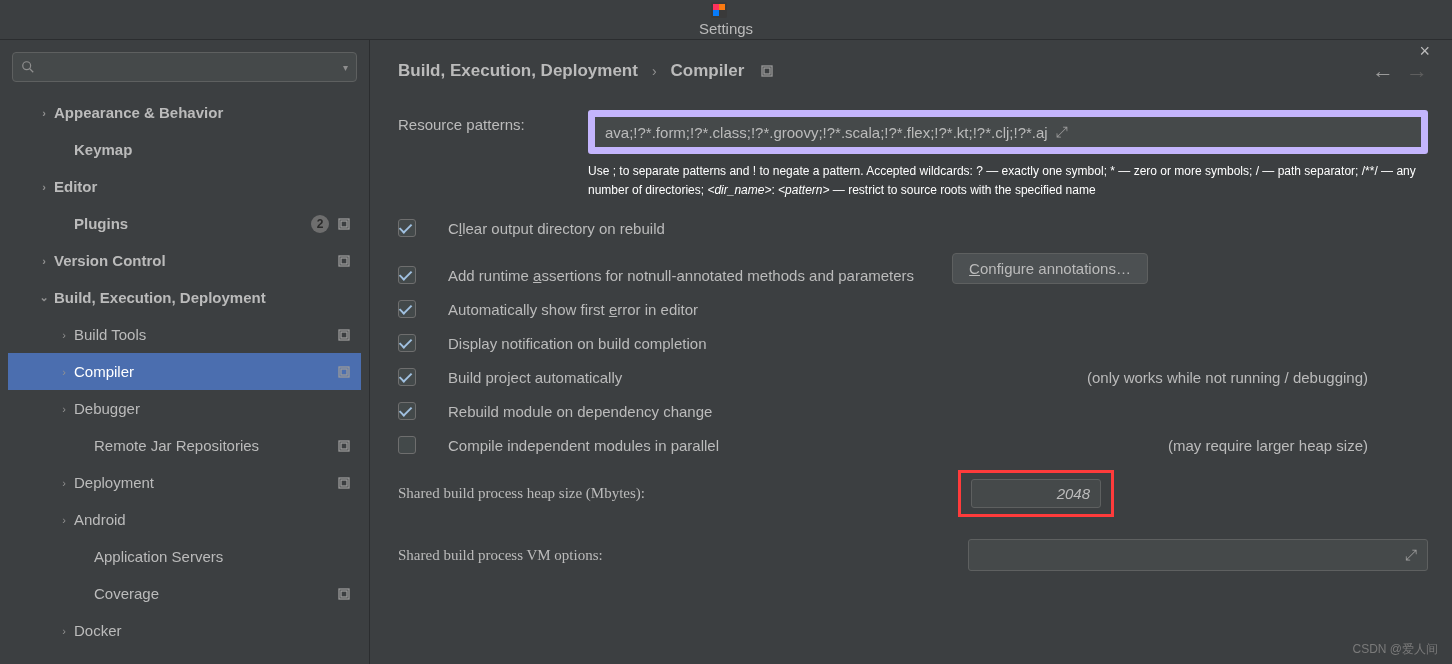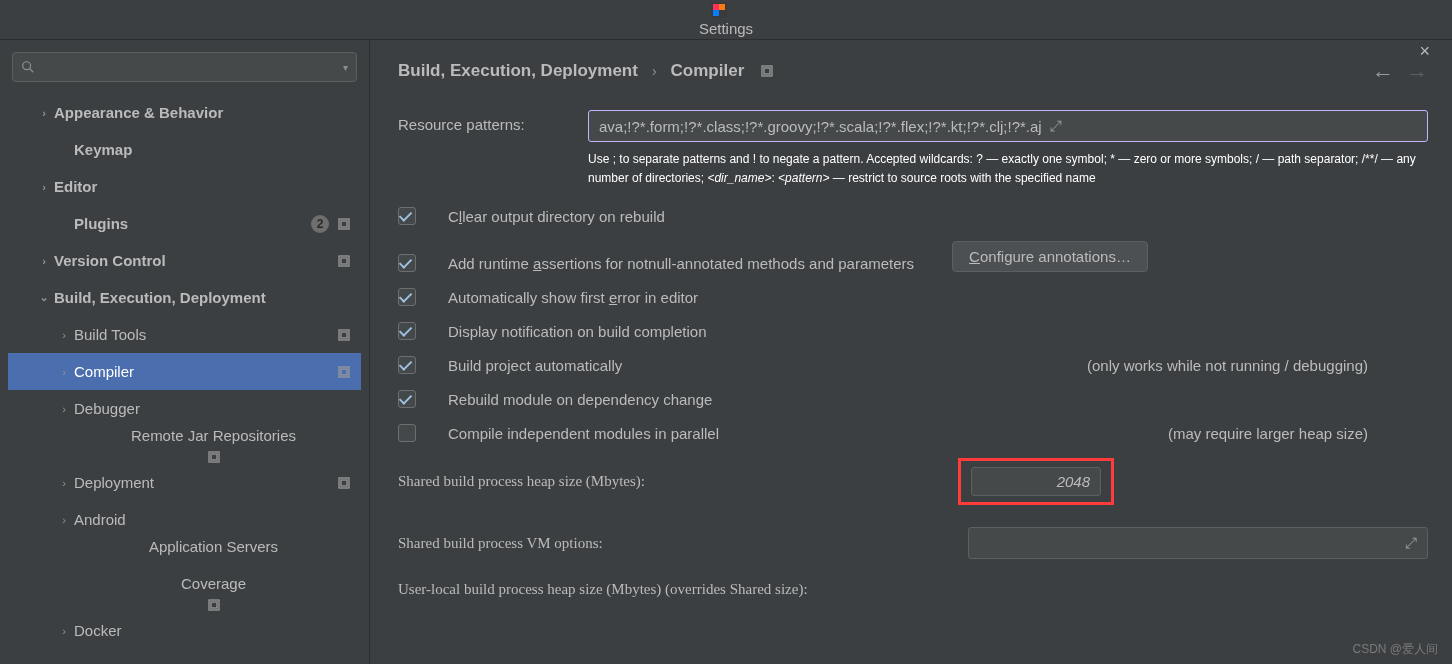--- a/index.html
+++ b/index.html
@@ -35,21 +35,21 @@
 .breadcrumb { display: flex; align-items: center; gap: 14px; margin-bottom: 26px; }
 .breadcrumb .crumb { font-size: 17px; font-weight: 600; color: #bbbbbb; }
 .breadcrumb .sep { color: #919191; }
 .breadcrumb .proj-icon { margin-left: 2px; }
 .nav-arrows { margin-left: auto; display: flex; gap: 12px; }
 .nav-arrows span { color: #9a9a9a; font-size: 22px; cursor: pointer; }
 .nav-arrows span.disabled { color: #5e5e5e; }
 
 .form-row { display: flex; align-items: flex-start; margin-bottom: 7px; }
 .form-label { width: 190px; color: #bbbbbb; font-size: 15px; padding-top: 6px; }
-.text-input { flex: 1; background: #45494a; border: 1px solid #c4b5fd; border-radius: 3px; color: #bbbbbb; padding: 6px 10px; font-family: "Consolas", monospace; font-size: 15px; display: flex; align-items: center; }
+.text-input { flex: 1; background: #45494a; border: 7px solid #c4b5fd; border-radius: 3px; color: #bbbbbb; padding: 6px 10px; font-family: "Consolas", monospace; font-size: 15px; display: flex; align-items: center; }
 .text-input .expand { margin-left: 8px; color: #9a9a9a; cursor: pointer; }
 .helper { color: #ffffff; font-size: 12px; line-height: 1.55; margin: 8px 0 20px 190px; }
 .helper em { font-style: italic; }
 
 .check-row { display: flex; align-items: flex-end; margin-bottom: 16px; font-size: 15px; color: #bbbbbb; gap: 20px; }
 .check { width: 18px; height: 18px; border: 1px solid #6e6e6e; border-radius: 3px; margin-right: 12px; display: flex; align-items: center; justify-content: center; background: #43494a; cursor: pointer; }
 .check.checked { background: #43494a; }
 .check.checked::after { content: ""; width: 10px; height: 5px; border-left: 2px solid #a0c0e0; border-bottom: 2px solid #a0c0e0; transform: rotate(-45deg) translateY(-2px); }
 .check-label .u { text-decoration: underline; }
 .check-note { margin-left: auto; color: #bbbbbb; padding-right: 60px; }
@@ -60,21 +60,21 @@
 .field-row .flabel { width: 570px; font-family: Liberation Serif, serif; }
 .num-input { width: 130px; background: #45494a; border: 1px solid #5e6060; border-radius: 3px; color: #bbbbbb; padding: 5px 10px; text-align: right; font-size: 15px; font-style: italic; }
 .highlight-box { border: 3px solid #ff3b3b; padding: 6px 10px; margin-left: -10px; }
 .wide-input { flex: 1; background: #45494a; border: 1px solid #5e6060; border-radius: 3px; color: #bbbbbb; padding: 6px 10px; font-size: 15px; display: flex; align-items: center; min-height: 30px; }
 .wide-input .expand { margin-left: auto; color: #9a9a9a; cursor: pointer; }
 
 .watermark { position: absolute; bottom: 6px; right: 14px; color: #7a7a7a; font-size: 12px; }
 
 .indent-1 { padding-left: 28px; }
 .indent-2 { padding-left: 48px; }
-.indent-3 { padding-left: 68px; flex-direction: column; }
+.indent-3 { padding-left: 68px; }
 </style>
 </head>
 <body>
 
 <div class="titlebar">
   <span class="app-icon">
     <svg viewBox="0 0 20 20">
         <rect x="2" y="2" width="16" height="16" rx="2" fill="#3a3a3a"></rect>
         <rect x="4" y="4" width="6" height="6" fill="#fe315d"></rect>
         <rect x="10" y="4" width="6" height="6" fill="#f97a12"></rect>
@@ -281,20 +281,17 @@
     </div>
 
     <div class="field-row">
       <span class="flabel">Shared build process VM options:</span>
       <div class="wide-input">
         <span></span>
         <span class="expand">⤢</span>
       </div>
     </div>
 
-    <div class="field-row" style="margin-bottom:0;">
-      <span class="flabel" style="width:auto;">User-local build process heap size (Mbytes) (overrides Shared size):</span>
-    </div>
 
     <div class="watermark">CSDN @爱人间</div>
   </div>
 
 </div>
 
 </body></html>

